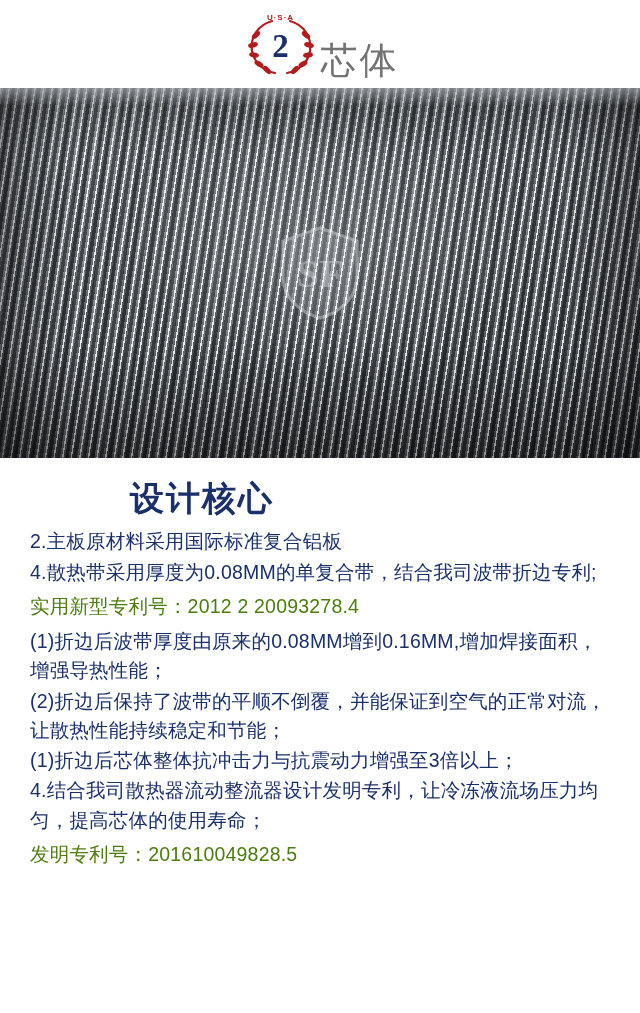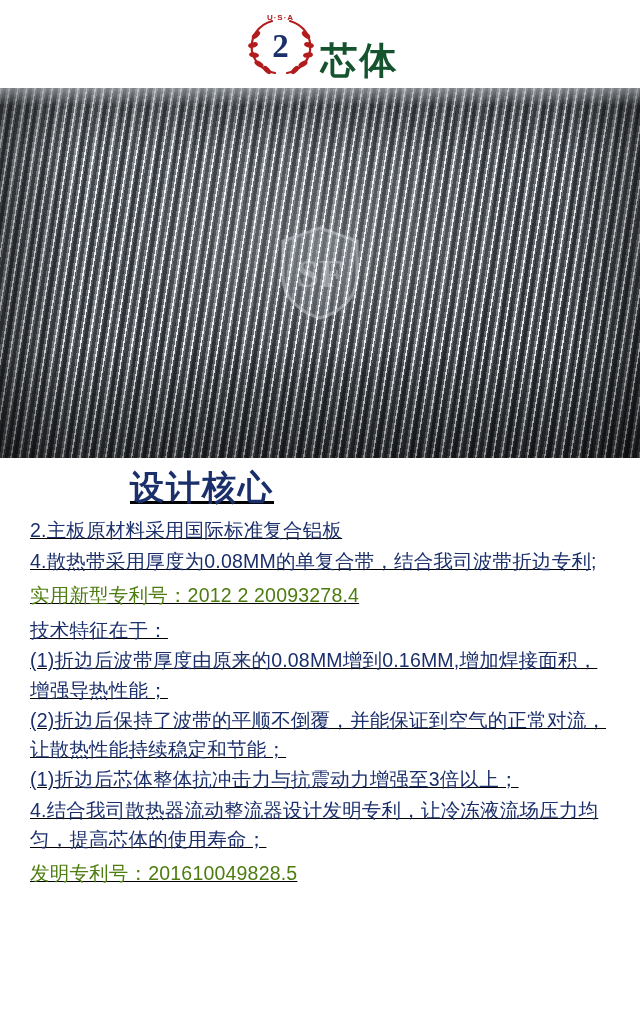--- a/index.html
+++ b/index.html
@@ -57,22 +57,22 @@
     left: 0;
     width: 78px;
     text-align: center;
     font-size: 8px;
     letter-spacing: 1px;
     color: #b21c1c;
     font-weight: bold;
   }
   .header-title {
     font-size: 37px;
-    font-weight: bold;
-    color: #14532d;
+    font-weight: normal;
+    color: #737373;
     letter-spacing: 2px;
     line-height: 1;
     margin-top: 32px;
   }
 
   
   .photo-wrap {
     position: relative;
     width: 640px;
     height: 370px;
@@ -136,22 +136,21 @@
   .wm-text {
     margin-top: 2px;
     font-size: 17px;
     letter-spacing: 5px;
     color: #e9edf2;
     font-family: "Liberation Serif", serif;
   }
 
   
   .content {
-    padding: 11px 26px 0 30px;
-    text-decoration: underline;
+    padding: 22px 26px 0 30px;
   }
   .section-title {
     font-size: 34px;
     font-weight: bold;
     color: #1b2f6b;
     letter-spacing: 2px;
     margin: 0 0 10px 100px;
     line-height: 1.1;
   }
   .para {
@@ -212,21 +211,20 @@
       </div>
     </div>
   </div>
 
   <div class="content">
     <div class="section-title">设计核心</div>
 
     <p class="para">2.主板原材料采用国际标准复合铝板</p>
     <p class="para">4.散热带采用厚度为0.08MM的单复合带，结合我司波带折边专利;</p>
     <p class="para red">实用新型专利号：2012 2 20093278.4</p>
-    <p class="para">技术特征在于：</p>
     <p class="para">(1)折边后波带厚度由原来的0.08MM增到0.16MM,增加焊接面积，增强导热性能；</p>
     <p class="para">(2)折边后保持了波带的平顺不倒覆，并能保证到空气的正常对流，让散热性能持续稳定和节能；</p>
     <p class="para">(1)折边后芯体整体抗冲击力与抗震动力增强至3倍以上；</p>
     <p class="para">4.结合我司散热器流动整流器设计发明专利，让冷冻液流场压力均匀，提高芯体的使用寿命；</p>
     <p class="para red">发明专利号：201610049828.5</p>
   </div>
 
 </div>
 
 </body></html>

